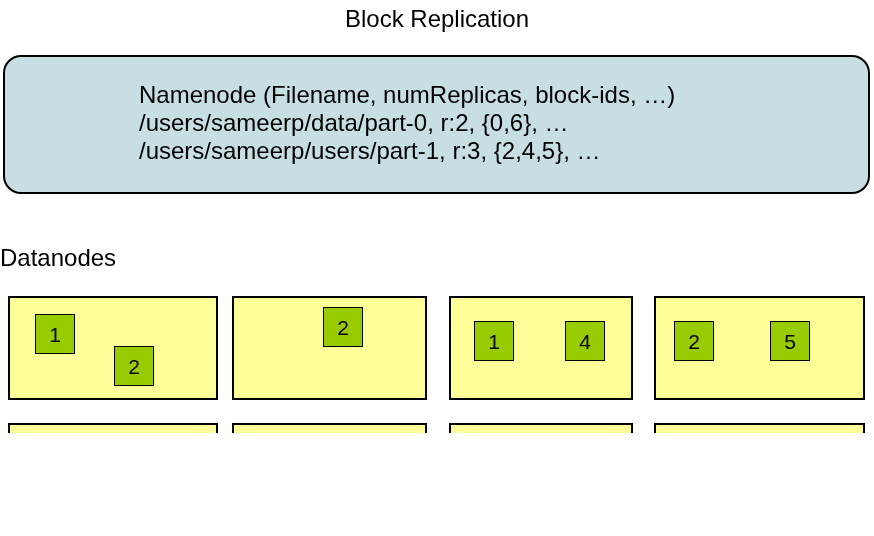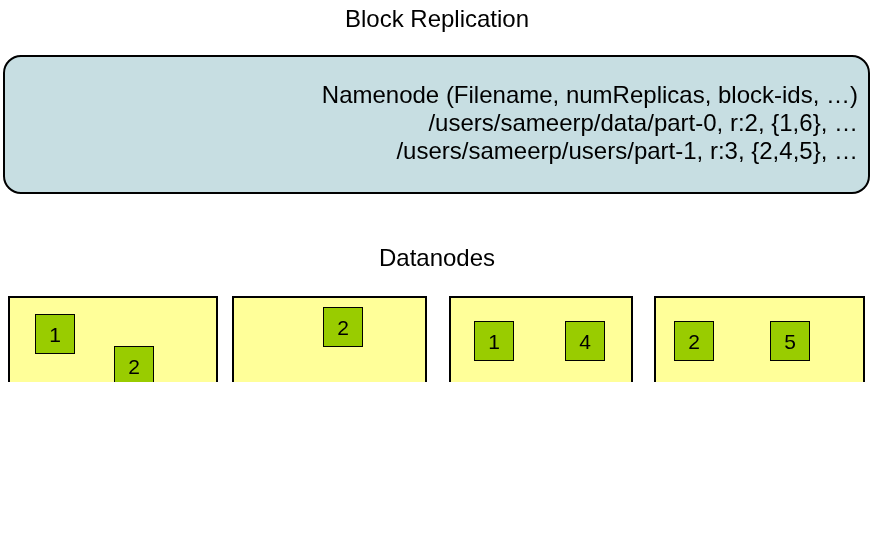--- a/index.html
+++ b/index.html
@@ -10,21 +10,21 @@
   }
   * { margin: 0; padding: 0; box-sizing: border-box; }
   html, body { background: #ffffff; }
   body {
     font-family: "Liberation Sans", sans-serif;
     color: #000;
   }
   .page {
     position: relative;
     width: 874px;
-    height: 382px;
+    height: 433px;
     background: #ffffff;
     overflow: hidden;
   }
   .title {
     position: absolute;
     top: 5px;
     left: 0;
     width: 100%;
     text-align: center;
     font-size: 24px;
@@ -37,27 +37,27 @@
     top: 55px;
     width: 867px;
     height: 139px;
     background: var(--nn-fill);
     border: 2px solid var(--line);
     border-radius: 18px;
     padding: 24px 10px 0 134px;
     font-size: 24px;
     line-height: 28px;
   }
-  .nn-line { white-space: nowrap; text-align: right; }
+  .nn-line { white-space: nowrap; }
   .subtitle {
     position: absolute;
     top: 244px;
     left: 0;
     width: 100%;
-    text-align: center;
+    text-align: left;
     font-size: 24px;
     line-height: 28px;
     white-space: nowrap;
   }
   .datanode {
     position: absolute;
     background: var(--dn-fill);
     border: 2px solid var(--line);
   }
   .block {
@@ -73,21 +73,21 @@
 </style>
 </head>
 <body>
 
 <div class="page">
 
   <div class="title">Block Replication</div>
 
   <div class="namenode">
     <div class="nn-line">Namenode (Filename, numReplicas, block-ids, …)</div>
-    <div class="nn-line">/users/sameerp/data/part-0, r:2, {1,6}, …</div>
+    <div class="nn-line">/users/sameerp/data/part-0, r:2, {0,6}, …</div>
     <div class="nn-line">/users/sameerp/users/part-1, r:3, {2,4,5}, …</div>
   </div>
 
   <div class="subtitle">Datanodes</div>
 
   <div id="datanodes">
       <div class="datanode" style="left: 8px; top: 296px; width: 210px; height: 104px;">
         <div class="block" style="left: 25px; top: 16px; width: 40px; height: 40px;">1</div>
         <div class="block" style="left: 104px; top: 48px; width: 40px; height: 40px;">2</div>
       </div>

